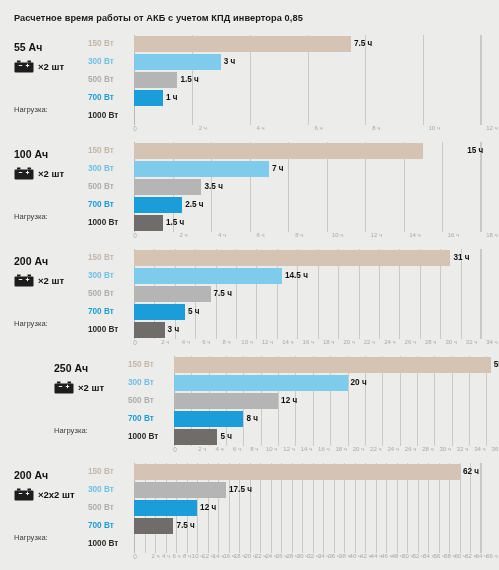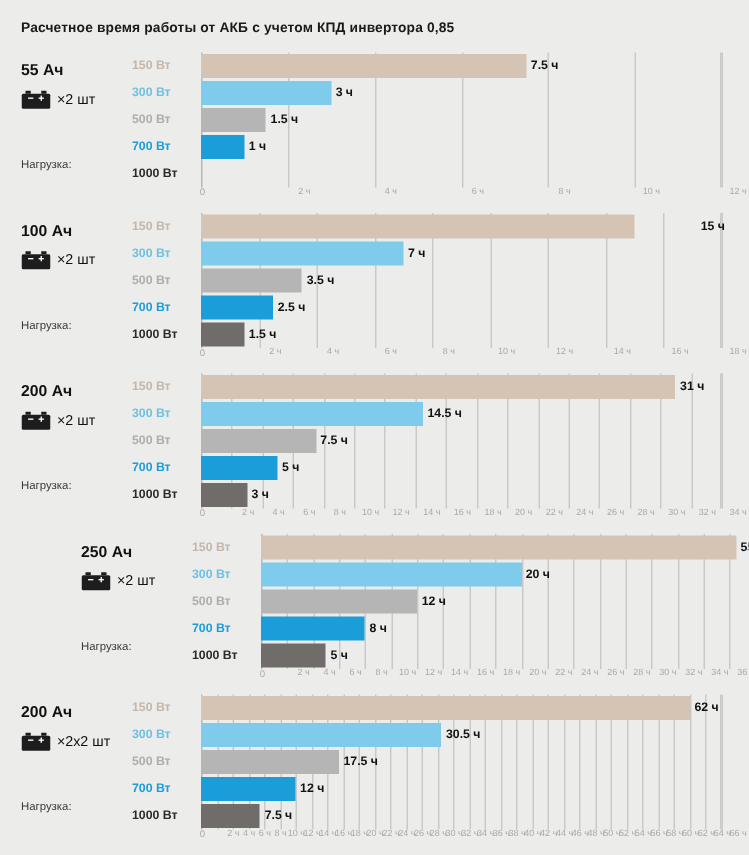--- a/index.html
+++ b/index.html
@@ -52,20 +52,21 @@
     width: 20px;
     height: 13px;
     flex: 0 0 auto;
     display: block;
   }
   .g-qty {
     font-size: 9.5px;
     color: #111;
     margin-left: 4px;
     white-space: nowrap;
+    font-weight: bold;
   }
   .g-load {
     position: absolute;
     left: 0;
     top: 70px;
     font-size: 7.6px;
     color: #3b3b3b;
     white-space: nowrap;
   }
 
@@ -549,24 +550,20 @@
             <div class="gl" style="left: 336.485px;"></div>
             <div class="gl" style="left: 347px;"></div>
             <div class="gl" style="left: 346px;"></div>
           </div>
           <div class="bars">
             <div class="bar-row">
               <div class="bar" style="width: 325.97px; background: rgb(213, 196, 179);"></div>
               <div class="bar-val" style="left: 325.97px;">62 ч</div>
             </div>
             <div class="bar-row">
-              <div class="bar" style="width: 160.356px; background: rgb(127, 203, 235);"></div>
-              <div class="bar-val" style="left: 160.356px;">30.5 ч</div>
-            </div>
-            <div class="bar-row">
               <div class="bar" style="width: 92.0076px; background: rgb(181, 181, 181);"></div>
               <div class="bar-val" style="left: 92.0076px;">17.5 ч</div>
             </div>
             <div class="bar-row">
               <div class="bar" style="width: 63.0909px; background: rgb(27, 157, 217);"></div>
               <div class="bar-val" style="left: 63.0909px;">12 ч</div>
             </div>
             <div class="bar-row">
               <div class="bar" style="width: 39.4318px; background: rgb(112, 108, 106);"></div>
               <div class="bar-val" style="left: 39.4318px;">7.5 ч</div>

